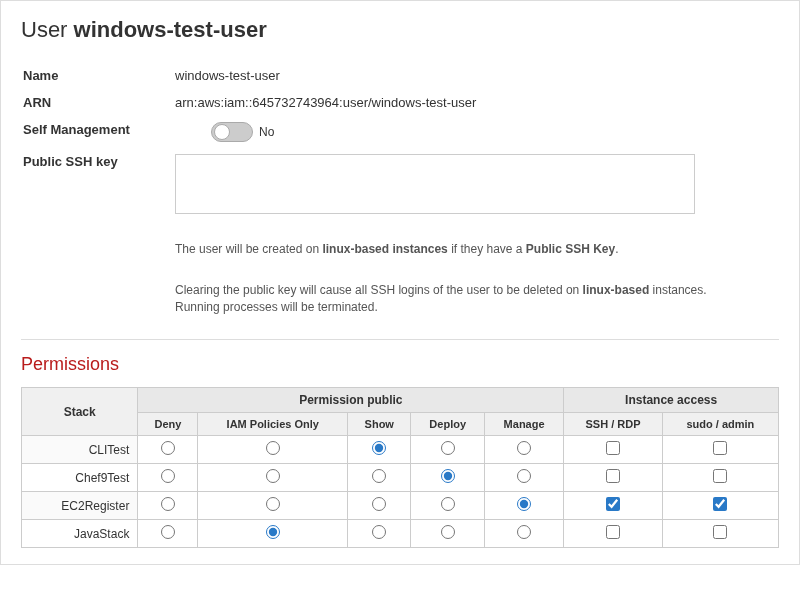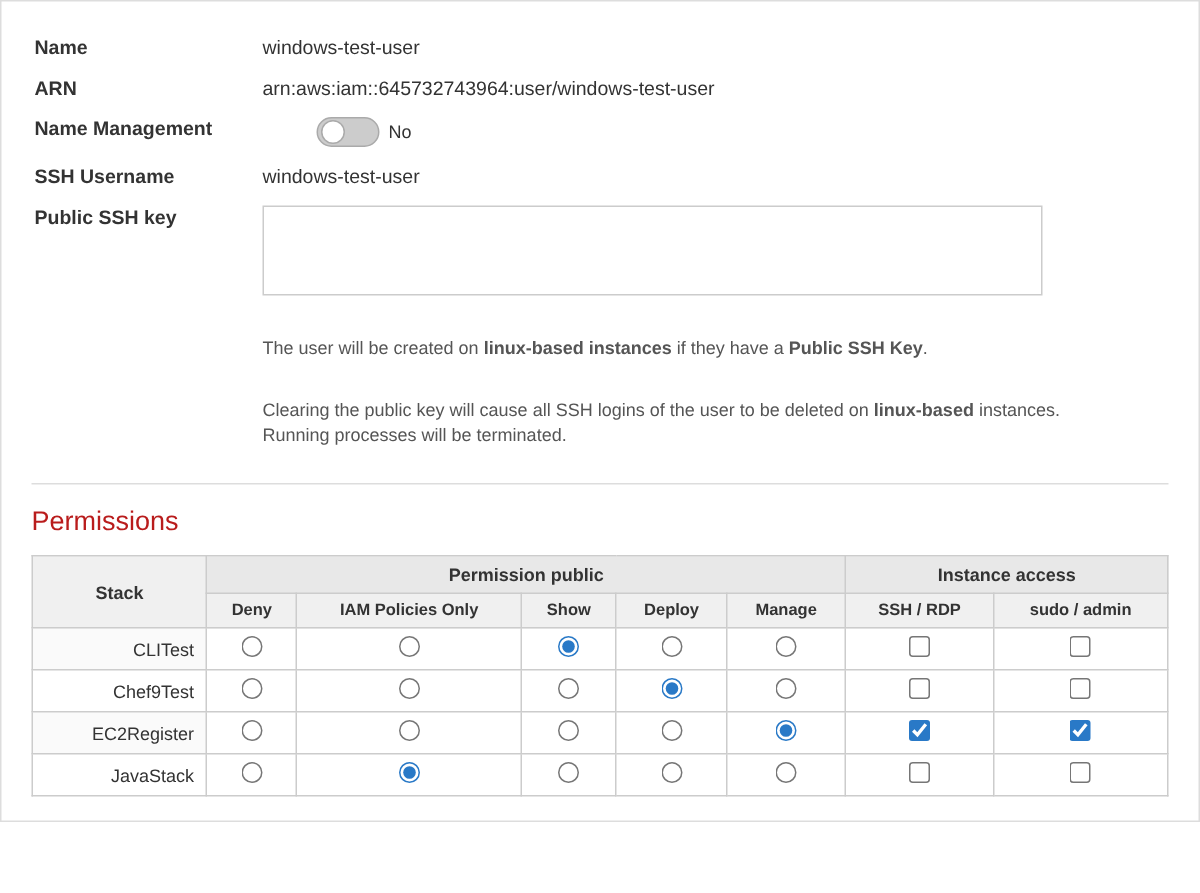--- a/index.html
+++ b/index.html
@@ -150,45 +150,44 @@
       text-align: left;
       background: #f0f0f0;
       font-weight: bold;
     }
   </style>
 </head>
 <body>
 
 <div class="page-container">
 
+  <h1 class="page-title">
+    <span>User </span><strong>windows-test-user</strong>
+  </h1>
 
   <table class="info-table">
     <tbody>
         <tr>
       <td class="label">Name</td>
       <td class="value">windows-test-user</td>
     </tr>
     <tr>
       <td class="label">ARN</td>
       <td class="value">arn:aws:iam::645732743964:user/windows-test-user</td>
     </tr>
     <tr>
-      <td class="label">Name Management</td>
+      <td class="label">Self Management</td>
       <td class="value">
         <div class="toggle-container">
           <div class="toggle-switch">
             <div class="toggle-knob"></div>
           </div>
           <span class="toggle-label">No</span>
         </div>
       </td>
-    </tr>
-    <tr>
-      <td class="label">SSH Username</td>
-      <td class="value">windows-test-user</td>
     </tr>
     <tr>
       <td class="label">Public SSH key</td>
       <td class="value">
         <textarea class="ssh-key-textarea" style=""></textarea>
         <div class="info-note">
           <p>
             <span>The user will be created on </span><strong>linux-based instances</strong><span> if they have a </span><strong>Public SSH Key</strong><span>.</span>
           </p>
           <p>

